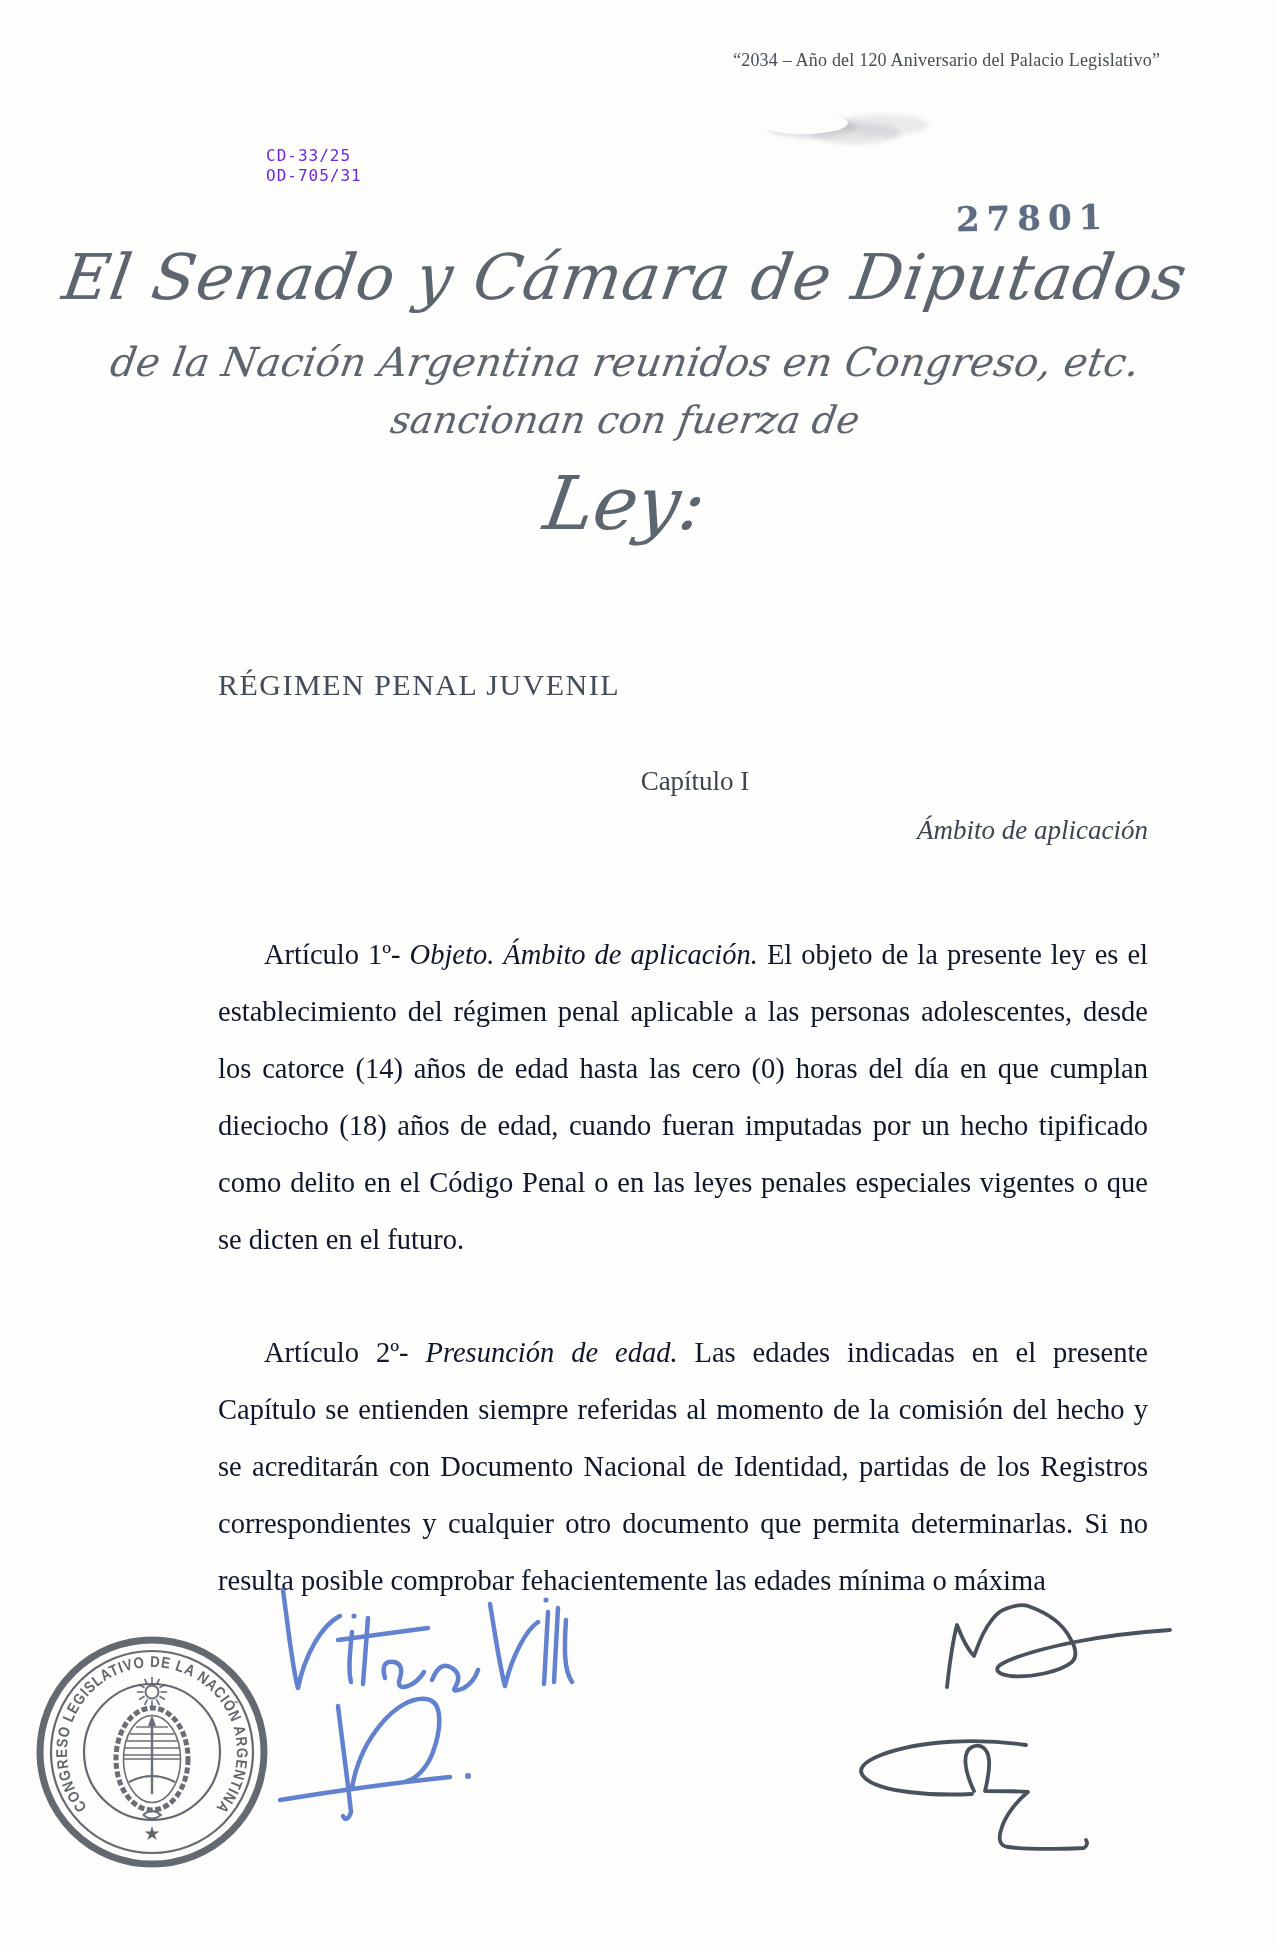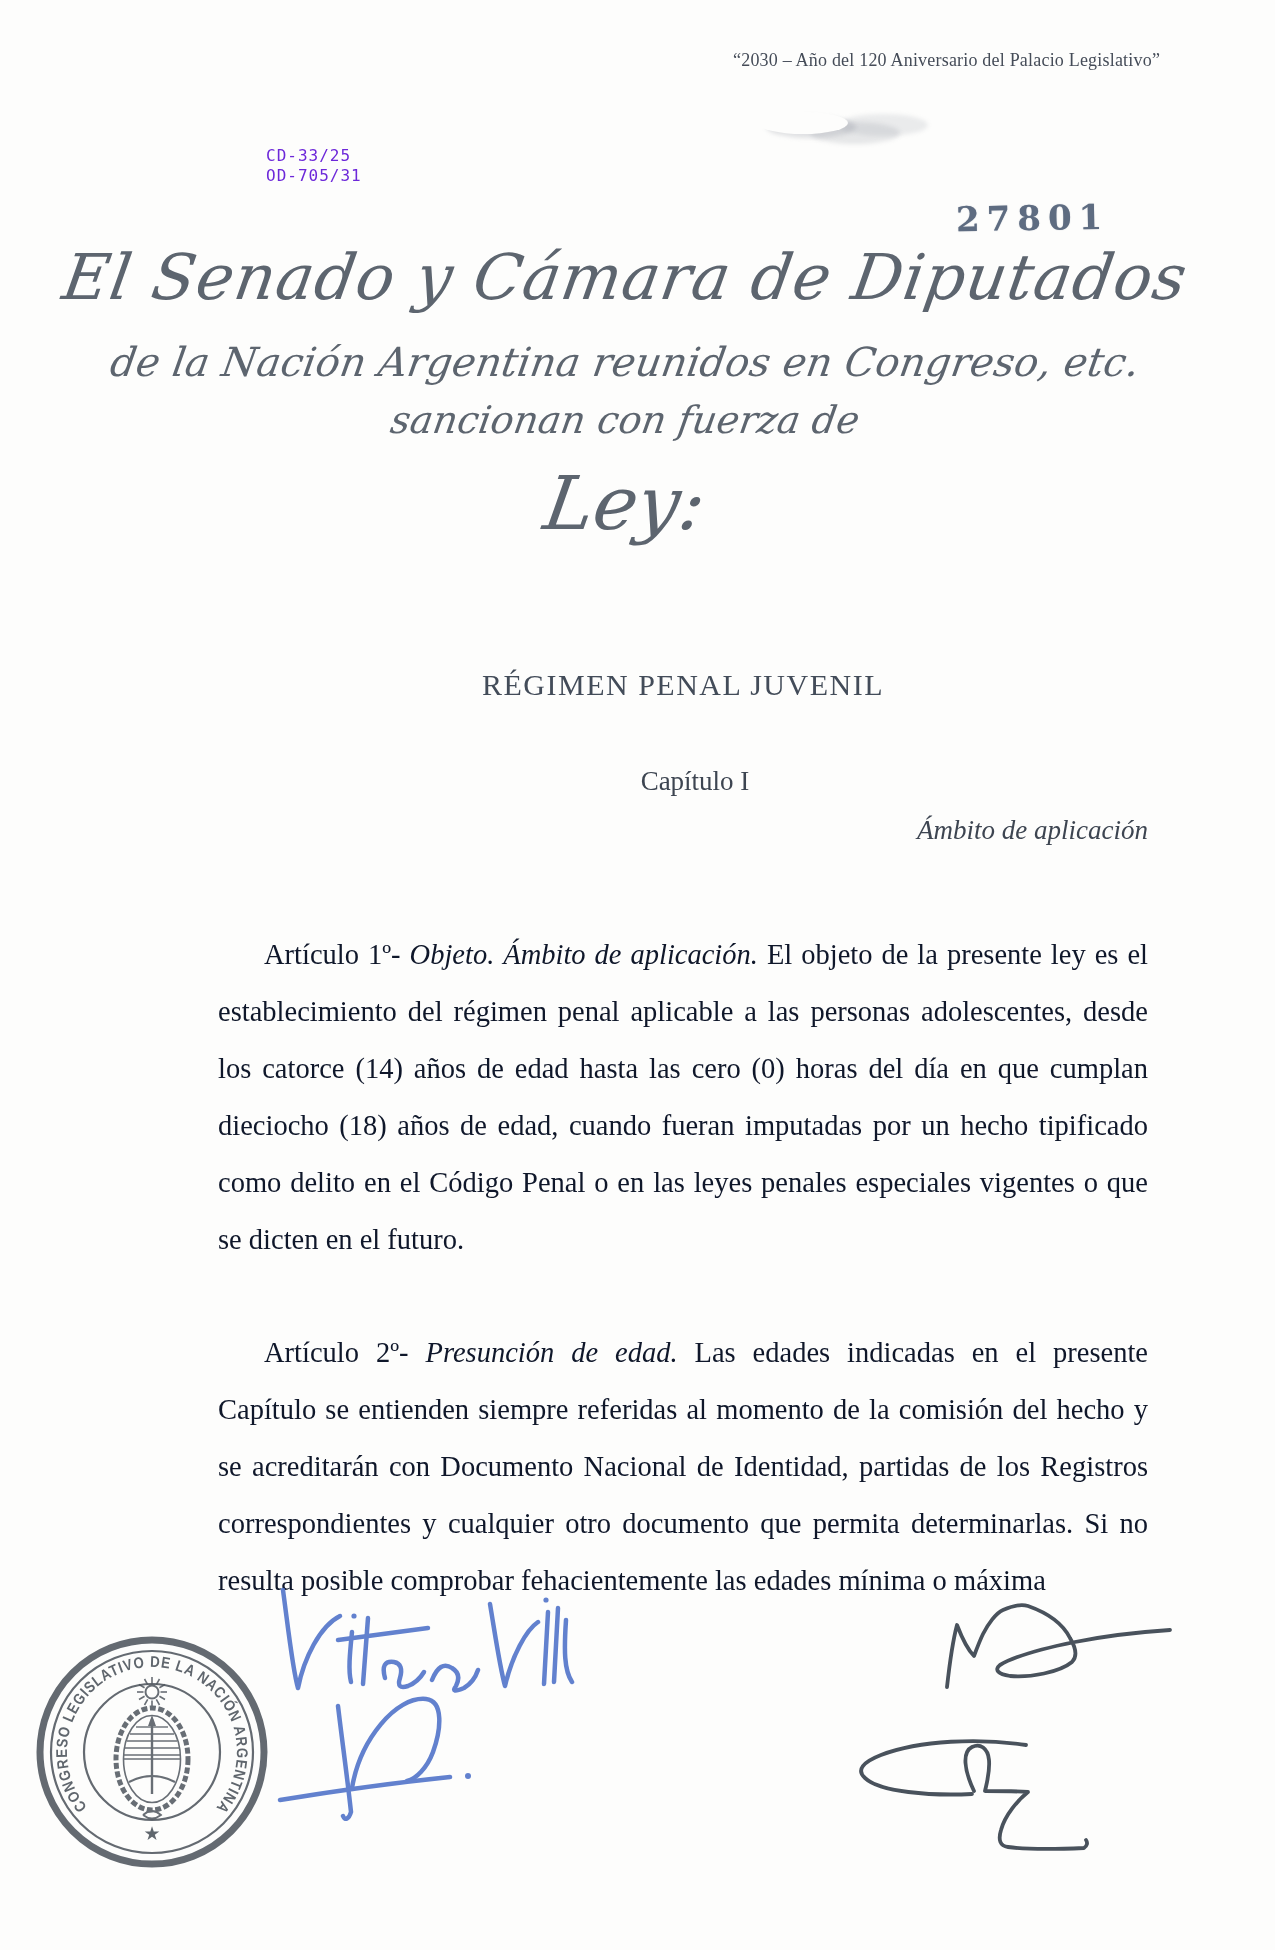--- a/index.html
+++ b/index.html
@@ -31,21 +31,21 @@
   .script-block{
     position:absolute;top:243px;left:0;width:1250px;text-align:center;
     font-family:"DejaVu Serif", serif;font-style:italic;color:#5d656f;
   }
   .script-block > div{transform:skewX(-9deg);}
   .s1{font-size:63px;line-height:1.12;letter-spacing:1px;}
   .s2{font-size:40px;line-height:1.1;margin-top:26px;}
   .s3{font-size:38px;line-height:1.1;margin-top:16px;}
   .s4{font-size:74px;line-height:1.1;margin-top:22px;}
   .doc-title{
-    position:absolute;top:668px;left:218px;width:930px;text-align:center;
+    position:absolute;top:668px;left:218px;width:930px;
     font-size:30px;letter-spacing:1.5px;color:#434c59;
   }
   .chapter{
     position:absolute;top:766px;left:230px;width:930px;text-align:center;
     font-size:27px;color:#3d4551;
   }
   .chapter-sub{
     position:absolute;top:815px;left:218px;width:930px;text-align:right;
     font-size:27px;font-style:italic;color:#3d4551;
   }
@@ -58,21 +58,21 @@
   #article-1{top:926px;}
   #article-2{top:1324px;}
   .seal-svg{position:absolute;left:22px;top:1622px;}
   .sign-svg{position:absolute;left:0;top:1560px;}
 </style>
 </head>
 <body>
 
 <div class="page">
 
-  <div class="year-legend">“2030 – Año del 120 Aniversario del Palacio Legislativo”</div>
+  <div class="year-legend">“2034 – Año del 120 Aniversario del Palacio Legislativo”</div>
 
   <div class="file-codes">
     <div>CD-33/25</div>
     <div>OD-705/31</div>
   </div>
 
   <div class="smudge"></div>
 
   <div class="law-number">27801</div>
 

